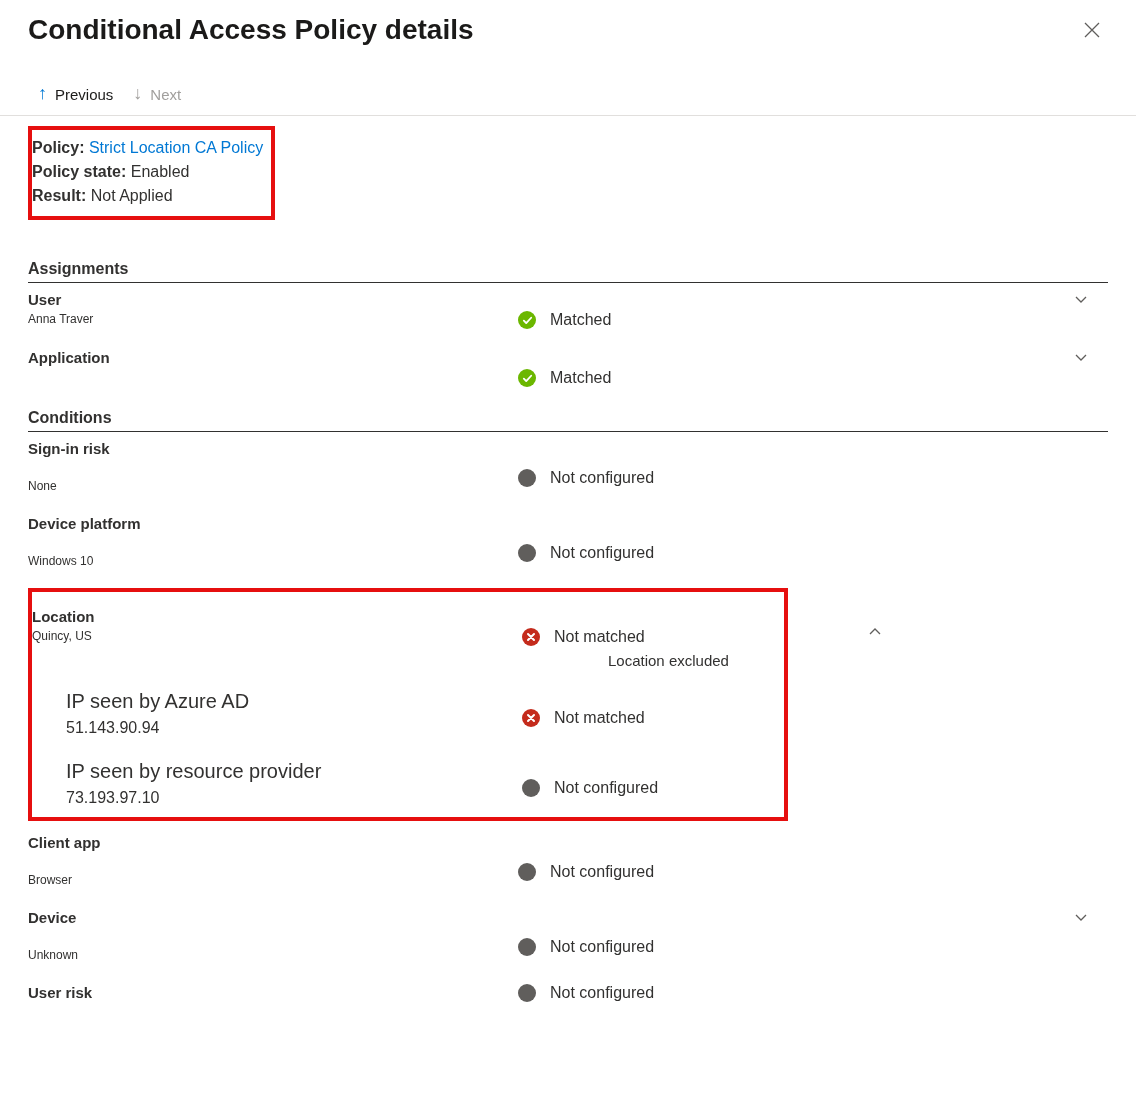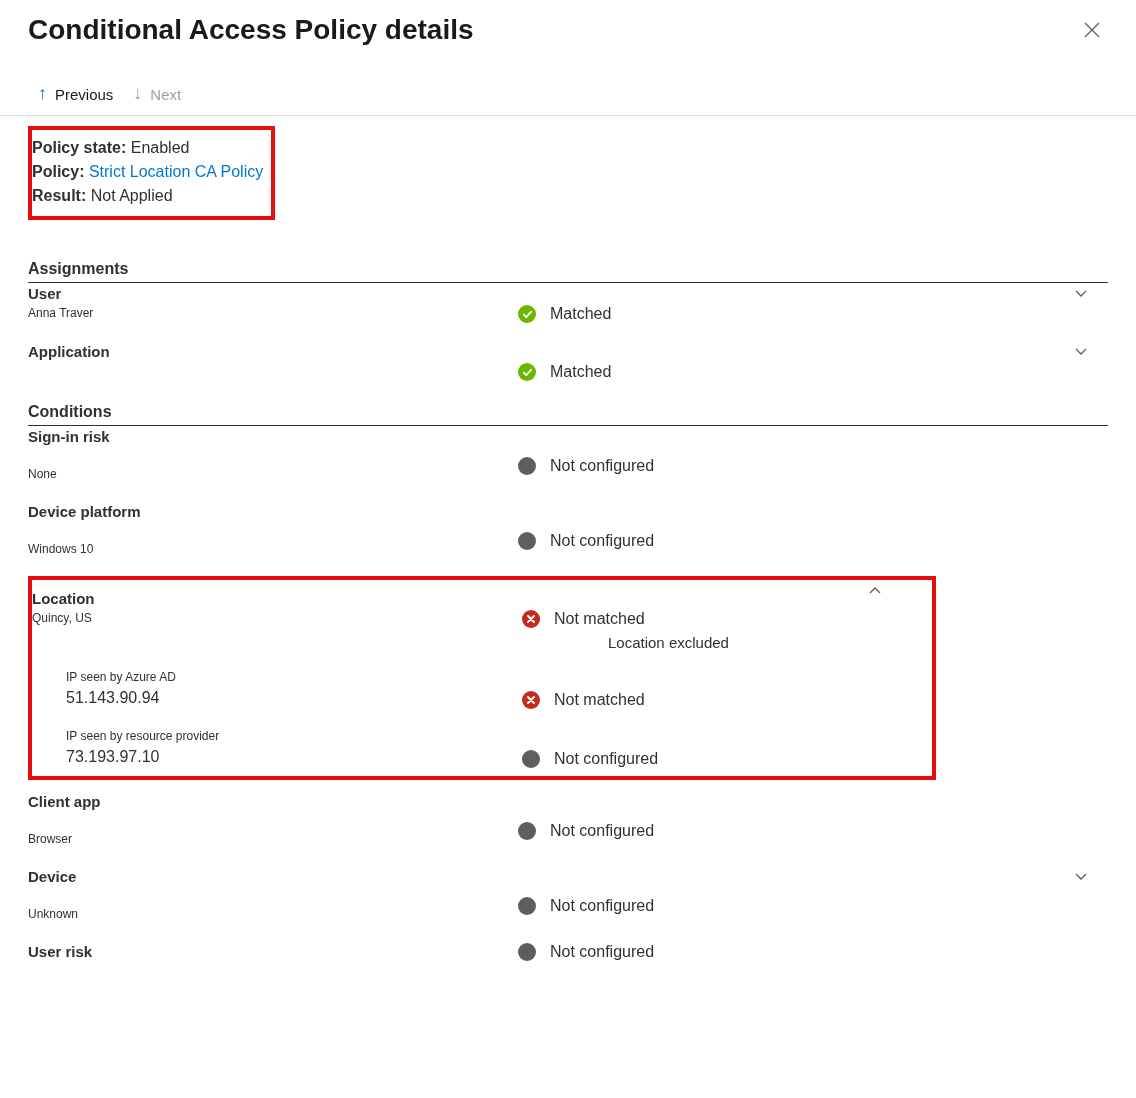--- a/index.html
+++ b/index.html
@@ -61,21 +61,21 @@
     .policy-row { font-size: 16px; line-height: 1.5; }
     .policy-row .label { font-weight: 700; }
     .policy-link { color: #0078d4; cursor: pointer; }
     .section { margin-bottom: 22px; }
     .section-title {
       font-size: 16px;
       font-weight: 700;
       border-bottom: 1px solid #323130;
       padding-bottom: 4px;
     }
-    .item { margin-bottom: 18px; position: relative; }
+    .item { margin-bottom: 18px; position: relative; margin-top: 6px; }
     .item-header {
       display: flex;
       align-items: flex-start;
     }
     .item-left { flex: 0 0 490px; }
     .item-label { font-size: 15px; font-weight: 700; line-height: 1.4; }
     .item-value { font-size: 12px; color: #323130; line-height: 1.5; }
     .status-col {
       display: flex;
       align-items: center;
@@ -102,21 +102,21 @@
       color: #605e5c;
     }
     .sub-note {
       font-size: 15px;
       margin-left: 576px;
       margin-top: 6px;
       color: #323130;
     }
     .sub-item { margin-top: 18px; }
     .sub-item .item-left { padding-left: 34px; }
-    .sub-label { font-size: 12px; font-weight: 400; line-height: 1.45; }
+    .sub-label { font-size: 20px; font-weight: 400; line-height: 1.45; }
     .sub-value { font-size: 16px; line-height: 1.45; }
     .location-box {
       border: 4px solid #e60f0f;
       padding: 8px 4px 8px 0;
       margin-bottom: 14px;
     }
     .location-box .item { margin-bottom: 0; }
     .single-line-item .item-header { align-items: center; }
     .single-line-item .item-left { display: flex; flex-direction: column; gap: 18px; }
   </style>
@@ -140,26 +140,26 @@
   <div class="nav-link next">
     <span class="arrow-down">↓</span>
     <span>Next</span>
   </div>
 </div>
 
 <div class="content">
 
   <div class="policy-box">
     <div class="policy-row">
+      <span class="label">Policy:</span>
+      <span class="policy-link">Strict Location CA Policy</span>
+    </div>
+    <div class="policy-row">
       <span class="label">Policy state:</span>
       <span>Enabled</span>
-    </div>
-    <div class="policy-row">
-      <span class="label">Policy:</span>
-      <span class="policy-link">Strict Location CA Policy</span>
     </div>
     <div class="policy-row">
       <span class="label">Result:</span>
       <span>Not Applied</span>
     </div>
   </div>
 
   
   <div class="section">
     <div class="section-title">Assignments</div>
@@ -231,21 +231,21 @@
           <div class="item-label">Device platform</div>
           <div class="item-value">Windows 10</div>
         </div>
         <div class="status-col" style="margin-top:22px;">
           <span class="icon-circle icon-gray"></span>
           <span class="status-text">Not configured</span>
         </div>
       </div>
     </div>
 
-    <div class="location-box" style="width:908px;">
+    <div class="location-box" style="width:760px;">
       <div class="item">
         <div class="item-header">
           <div class="item-left">
             <div class="item-label">Location</div>
             <div class="item-value">Quincy, US</div>
           </div>
           <div class="status-col" style="margin-top:22px;">
             <span class="icon-circle icon-notmatched">
               <svg viewBox="0 0 10 10">
                   <path d="M2 2 L8 8 M8 2 L2 8" stroke="#fff" stroke-width="2" stroke-linecap="round"></path>

